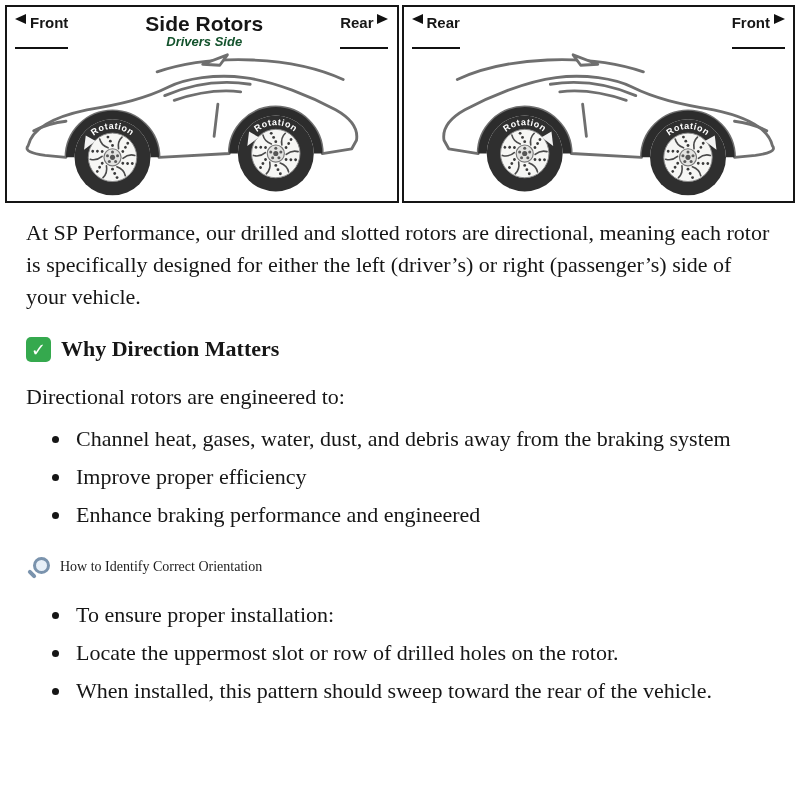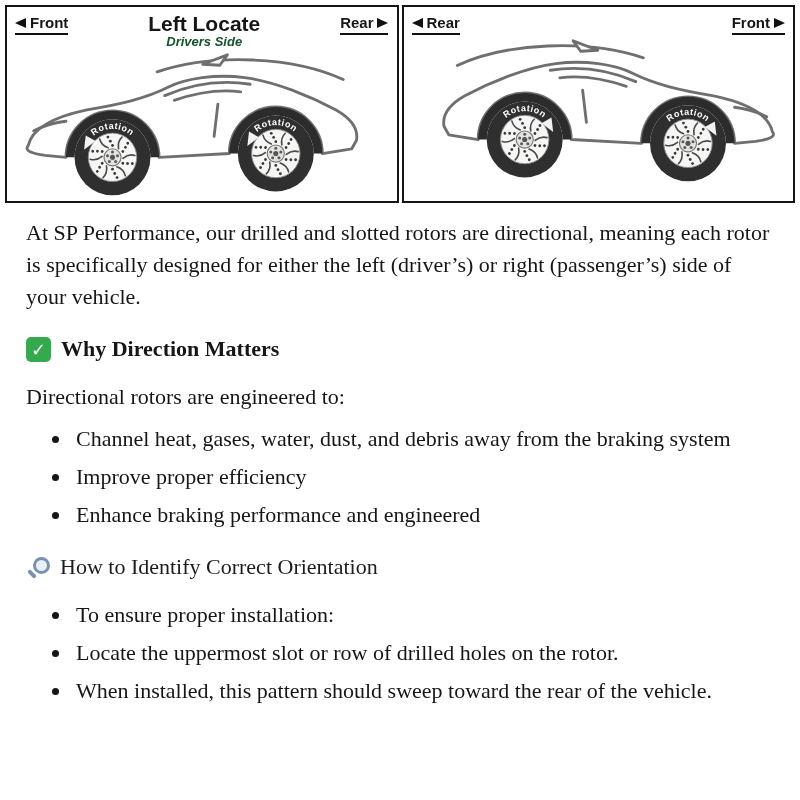--- a/index.html
+++ b/index.html
@@ -11,22 +11,22 @@
 
   
   .diagram { display:flex; gap:3px; padding:5px 5px 0 5px; }
   .panel { flex:1; border:2px solid #151515; background:#fff; min-width:0; }
   .panel-header {
     display:flex; justify-content:space-between; align-items:flex-start;
     padding:5px 8px 0 8px;
     font-family:"Liberation Sans", sans-serif;
   }
   .dir {
-    display:flex; align-items:center; gap:4px;
-    border-bottom:2px solid #111; padding-bottom:2px;
+    display:flex; align-items:flex-start; gap:4px;
+    border-bottom:2px solid #111; padding-bottom:16px;
     font-weight:bold; font-size:15px; margin-top:2px;
   }
   .tri-left  { width:0; height:0; border-top:5px solid transparent; border-bottom:5px solid transparent; border-right:11px solid #111; }
   .tri-right { width:0; height:0; border-top:5px solid transparent; border-bottom:5px solid transparent; border-left:11px solid #111; }
   .titles { text-align:center; line-height:1.1; }
   .panel-title { font-weight:bold; font-size:21px; }
   .panel-sub { font-weight:bold; font-style:italic; font-size:13px; color:#14532d; }
 
   .car { display:block; width:100%; height:150px; margin-top:2px; }
   .rot {
@@ -47,21 +47,21 @@
     flex:none; width:25px; height:25px; border-radius:5px;
     background:#35a94e; color:#fff; text-align:center;
     line-height:25px; font-size:18px; font-weight:bold;
     font-family:"DejaVu Sans", sans-serif;
   }
   .lead { margin:4px 0 10px 0; }
   ul { margin:0 0 16px 0; padding-left:46px; }
   li { margin-bottom:6px; padding-left:4px; }
   .h-how {
     display:flex; align-items:center; gap:10px;
-    font-size:22px; font-weight:normal; margin:20px 0 16px 0; color:#1c1c1c;
+    font-size:14px; font-weight:normal; margin:20px 0 16px 0; color:#1c1c1c;
   }
   .mag { flex:none; position:relative; width:24px; height:24px; }
   .mag::before {
     content:""; position:absolute; left:7px; top:2px;
     width:11px; height:11px; border:3px solid #7a93ad;
     border-radius:50%; background:#e8f0f8;
   }
   .mag::after {
     content:""; position:absolute; left:1px; top:17px;
     width:10px; height:4px; background:#7a93ad; border-radius:2px;
@@ -121,21 +121,21 @@
 
   <div class="diagram">
 
     <div class="panel">
       <div class="panel-header">
         <div class="dir">
           <span class="tri-left"></span>
           <span>Front</span>
         </div>
         <div class="titles">
-          <div class="panel-title">Left Locate</div>
+          <div class="panel-title">Side Rotors</div>
           <div class="panel-sub">Drivers Side</div>
         </div>
         <div class="dir">
           <span>Rear</span>
           <span class="tri-right"></span>
         </div>
       </div>
       <svg class="car" viewBox="0 0 390 158" preserveAspectRatio="xMidYMax meet">
         <use href="#carbody"></use>
         <use href="#wheel" x="101" y="112"></use>

